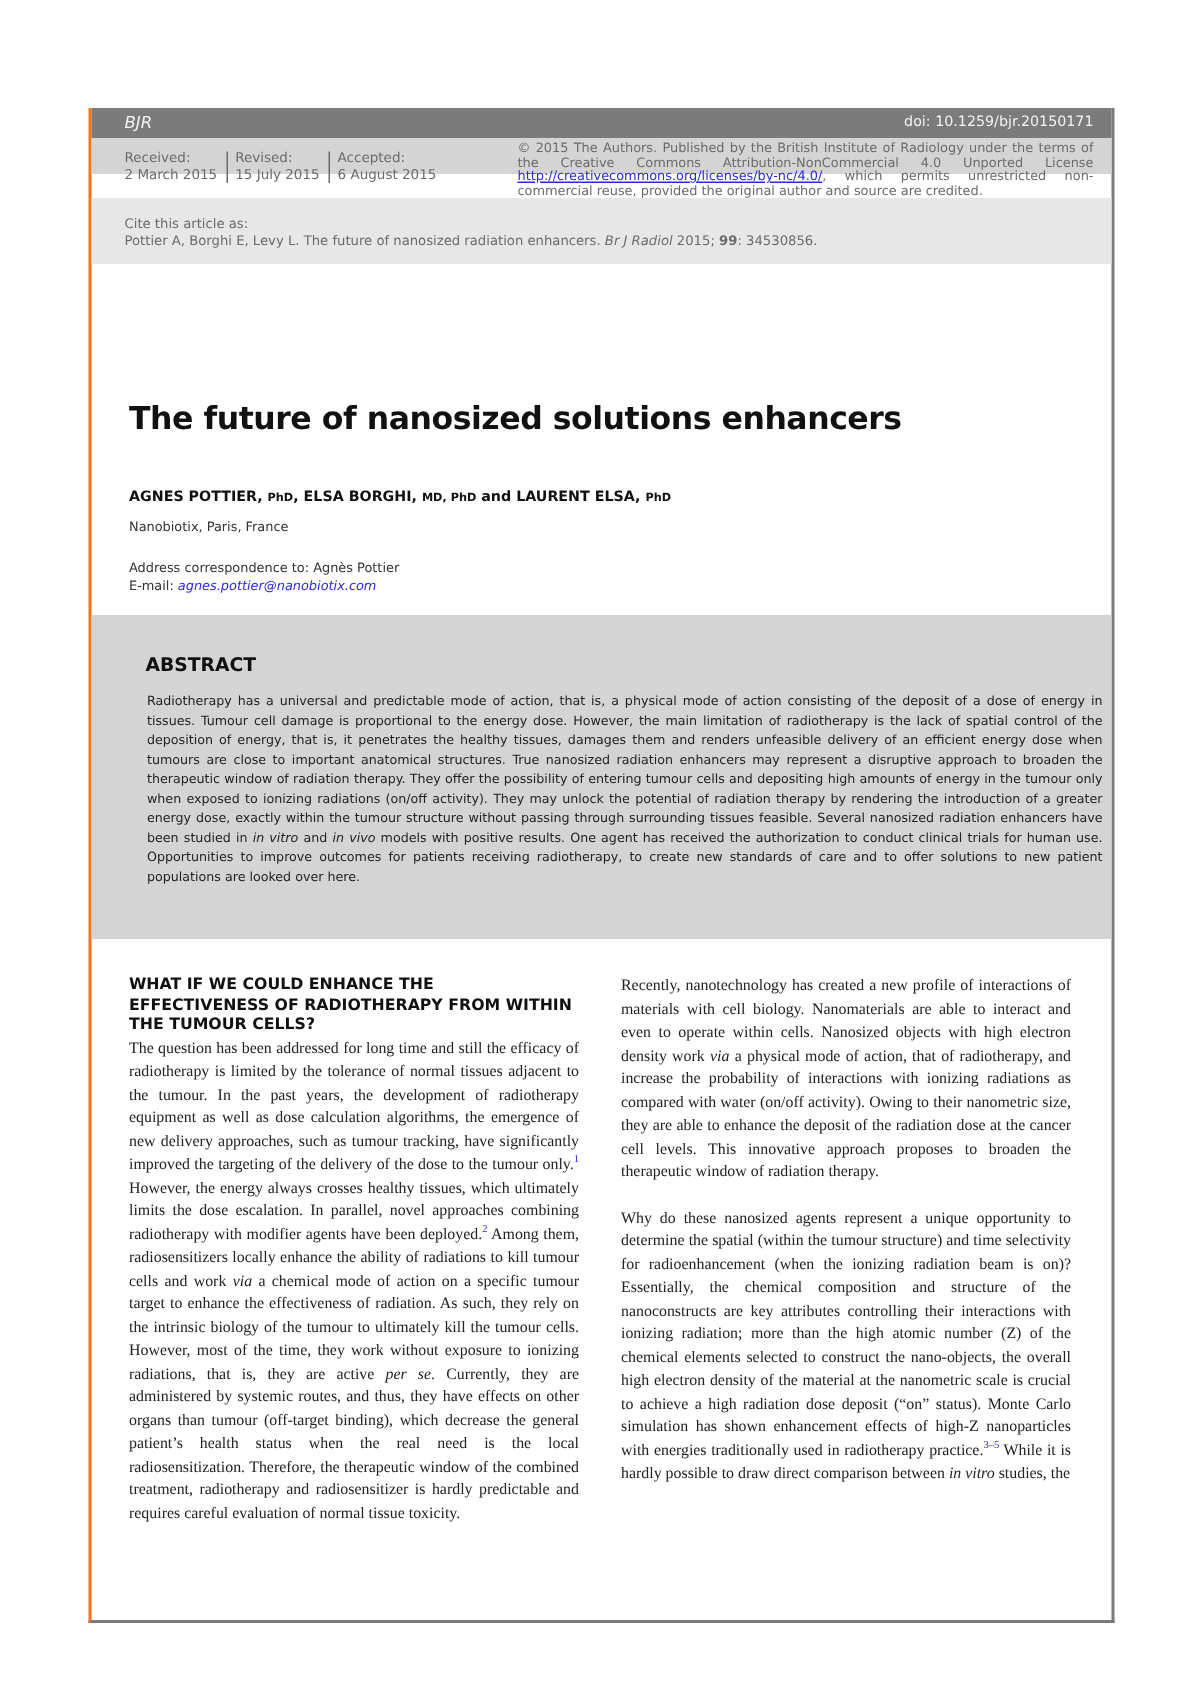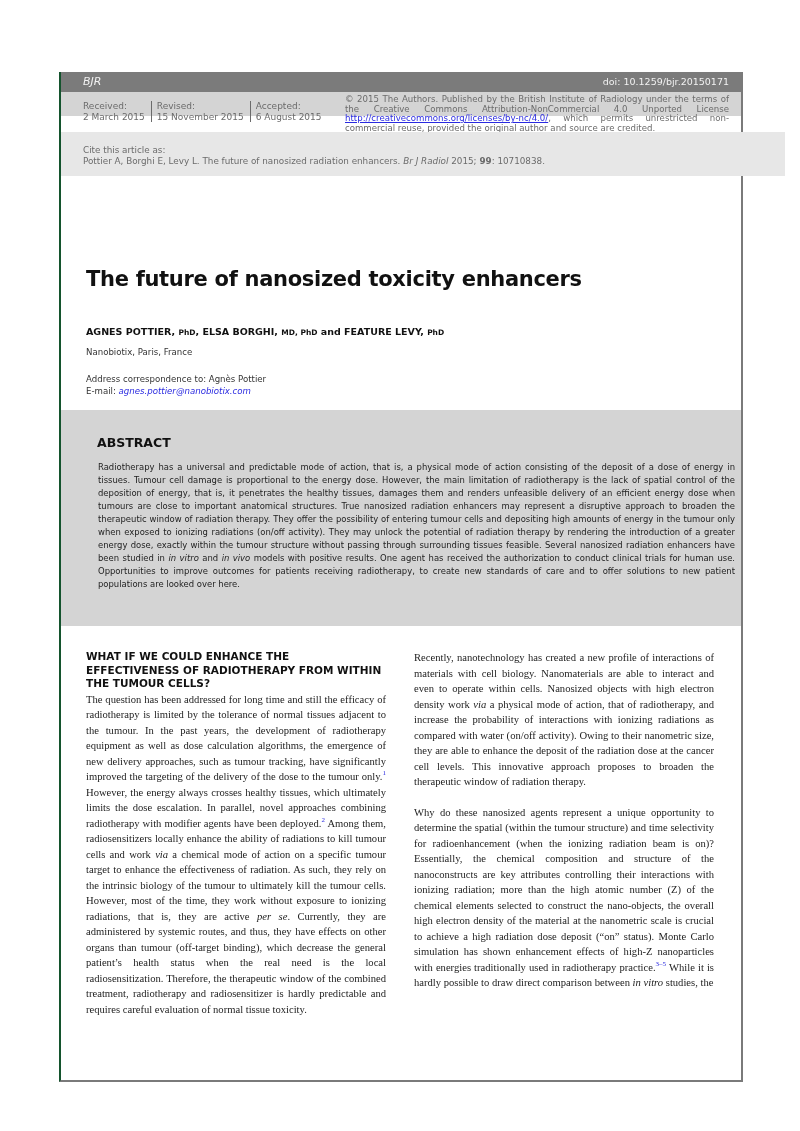--- a/index.html
+++ b/index.html
@@ -1,19 +1,19 @@
 <!DOCTYPE html>
 <html><head>
 <meta charset="utf-8">
 <style>
   html, body { margin: 0; padding: 0; background: #ffffff; }
   body { width: 800px; height: 1131px; position: relative; overflow: hidden; }
   .frame {
     position: absolute; left: 59px; top: 72px; width: 680px; height: 1008px;
-    border-left: 2px solid #14532d; border-right: 2px solid #7a7a7a; border-bottom: 2px solid #7a7a7a;
+    border-left: 2px solid #f97316; border-right: 2px solid #7a7a7a; border-bottom: 2px solid #7a7a7a;
     background: #ffffff;
   }
   .sans { font-family: "DejaVu Sans", "Liberation Sans", sans-serif; }
   .serif { font-family: "Liberation Serif", "DejaVu Serif", serif; }
 
   .topbar {
     position: absolute; left: 0; top: 0; width: 680px; height: 20px; background: #7b7b7b;
     color: #f2f2f2; font-size: 10px;
   }
   .topbar .journal { position: absolute; left: 22px; top: 3px; font-style: italic; font-size: 11px; }
@@ -27,21 +27,21 @@
   .date-cell { padding: 0 6px 0 5px; line-height: 10.5px; border-left: 1px solid #6b6b6b; }
   .date-cell:first-child { border-left: none; padding-left: 0; }
   .license {
     position: absolute; left: 284px; top: 3px; width: 384px; font-size: 8.6px; line-height: 9.6px;
     text-align: justify; color: #6b6b6b;
   }
   .license a { color: #2a2ae0; text-decoration: underline; }
 
   .cite {
     position: absolute; left: 0; top: 60px; width: 680px; height: 44px; background: #e7e7e7;
-    color: #6b6b6b; font-size: 8.8px; line-height: 10.5px; padding-left: 44px;
+    color: #6b6b6b; font-size: 8.8px; line-height: 10.5px;
   }
   .cite .inner { position: absolute; left: 22px; top: 13px; }
 
   .feature-title {
     position: absolute; left: 25px; top: 148px; font-size: 16.5px; font-weight: bold; line-height: 21px;
     color: #111; letter-spacing: -0.2px;
   }
   .article-title {
     position: absolute; left: 25px; top: 195px; font-size: 21px; font-weight: bold; color: #111; letter-spacing: -0.3px;
   }
@@ -79,44 +79,44 @@
   </div>
 
   <div class="meta sans">
     <div class="dates">
       <div class="date-cell">
         <div>Received:</div>
         <div>2 March 2015</div>
       </div>
       <div class="date-cell">
         <div>Revised:</div>
-        <div>15 November 2015</div>
+        <div>15 July 2015</div>
       </div>
       <div class="date-cell">
         <div>Accepted:</div>
         <div>6 August 2015</div>
       </div>
     </div>
     <div class="license">
       <span>© 2015 The Authors. Published by the British Institute of Radiology under the terms of the Creative Commons Attribution-NonCommercial 4.0 Unported License </span><a>http://creativecommons.org/licenses/by-nc/4.0/</a><span>, which permits unrestricted non-commercial reuse, provided the original author and source are credited.</span>
     </div>
   </div>
 
   <div class="cite sans">
     <div class="inner">
       <div>Cite this article as:</div>
-      <div><span>Pottier A, Borghi E, Levy L. The future of nanosized radiation enhancers. </span><i>Br J Radiol</i><span> 2015; </span><b>99</b><span>: 10710838.</span></div>
+      <div><span>Pottier A, Borghi E, Levy L. The future of nanosized radiation enhancers. </span><i>Br J Radiol</i><span> 2015; </span><b>99</b><span>: 34530856.</span></div>
     </div>
   </div>
 
 
-  <div class="article-title sans">The future of nanosized toxicity enhancers</div>
+  <div class="article-title sans">The future of nanosized solutions enhancers</div>
 
   <div class="authors sans">
-    <span>AGNES POTTIER</span><span>, </span><span class="deg">PhD</span><span>, </span><span>ELSA BORGHI</span><span>, </span><span class="deg">MD, PhD</span><span> and </span><span>FEATURE LEVY</span><span>, </span><span class="deg">PhD</span>
+    <span>AGNES POTTIER</span><span>, </span><span class="deg">PhD</span><span>, </span><span>ELSA BORGHI</span><span>, </span><span class="deg">MD, PhD</span><span> and </span><span>LAURENT ELSA</span><span>, </span><span class="deg">PhD</span>
   </div>
 
   <div class="affil sans">Nanobiotix, Paris, France</div>
 
   <div class="corr sans">
     <div>Address correspondence to: Agnès Pottier</div>
     <div><span>E-mail: </span><a class="email">agnes.pottier@nanobiotix.com</a></div>
   </div>
 
   <div class="abstract sans">

